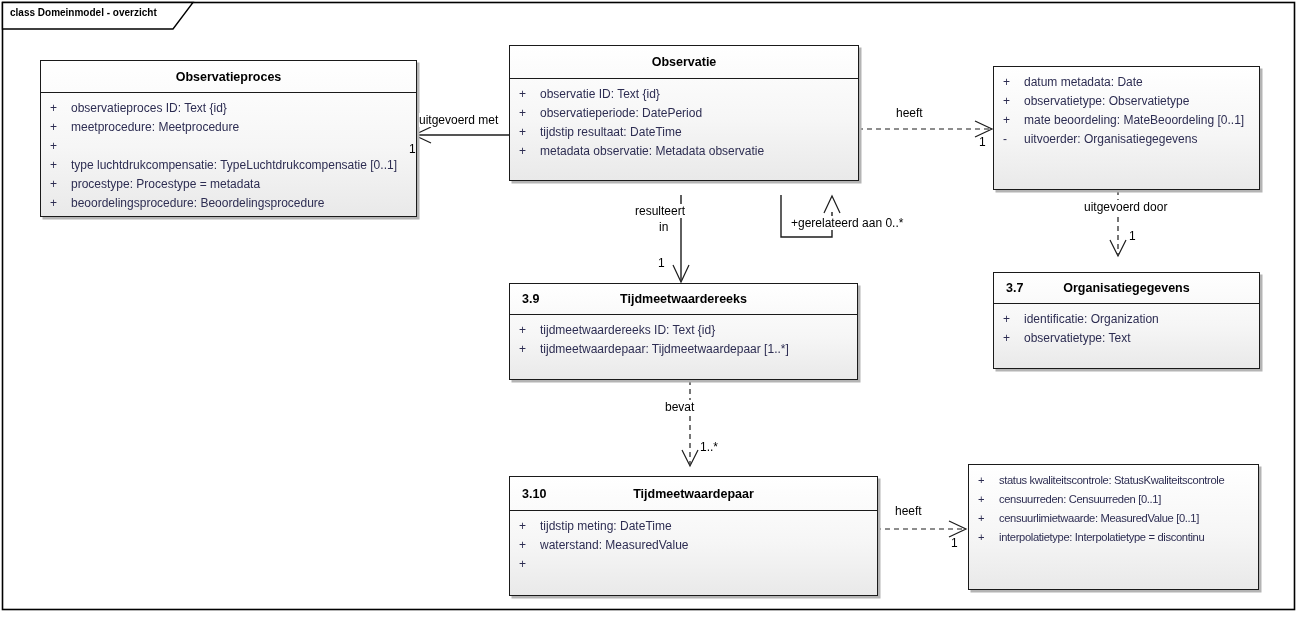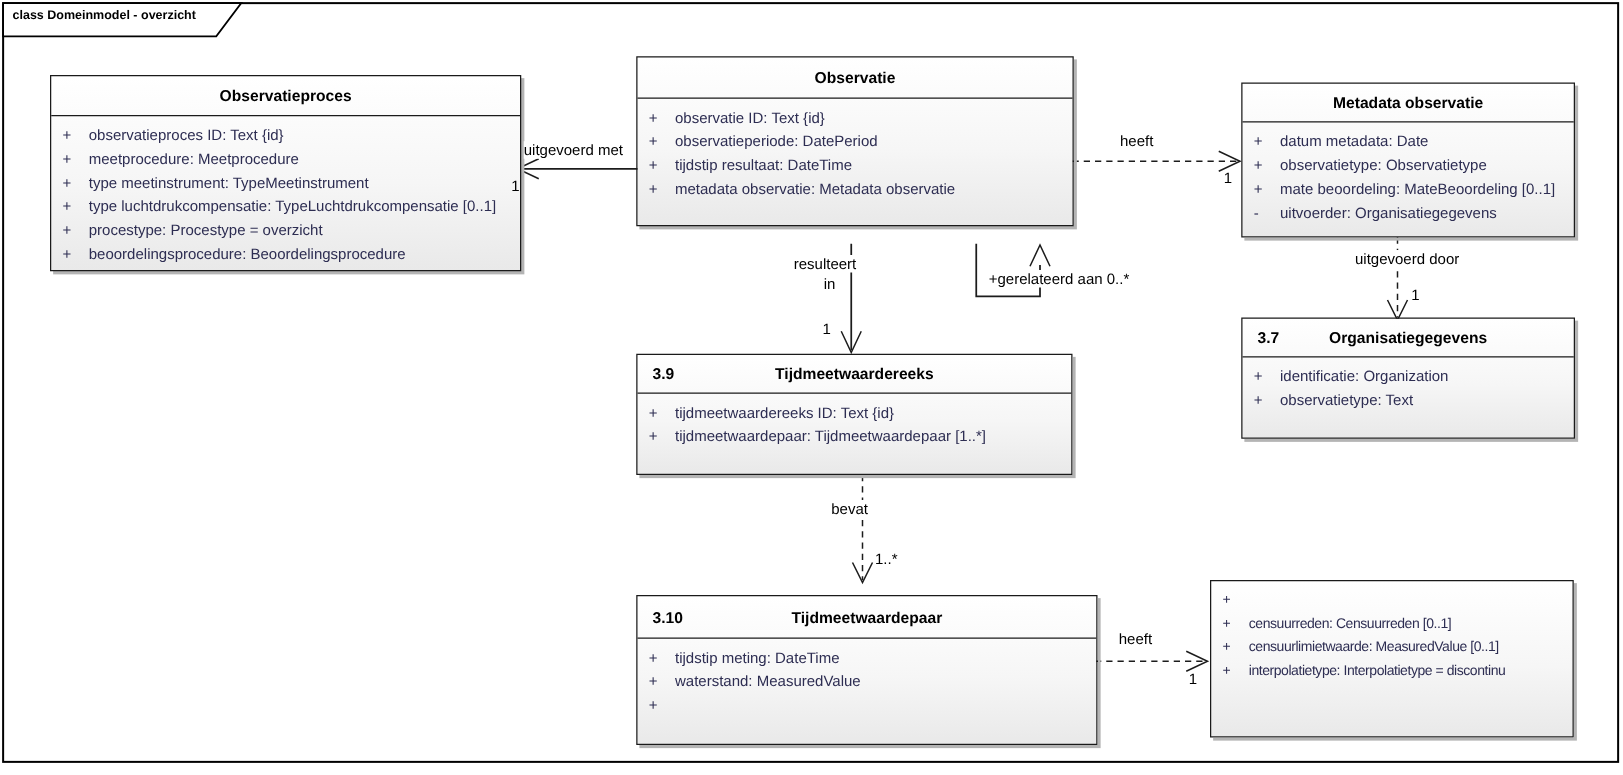--- a/index.html
+++ b/index.html
@@ -84,29 +84,28 @@
       <div class="attr">
           <span class="vis">+</span>
           <span>observatieproces ID: Text {id}</span>
         </div>
       <div class="attr">
           <span class="vis">+</span>
           <span>meetprocedure: Meetprocedure</span>
         </div>
       <div class="attr">
           <span class="vis">+</span>
-          <span>type meetinstrument: TypeMeetinstrument</span>
         </div>
       <div class="attr">
           <span class="vis">+</span>
           <span>type luchtdrukcompensatie: TypeLuchtdrukcompensatie [0..1]</span>
         </div>
       <div class="attr">
           <span class="vis">+</span>
-          <span>procestype: Procestype = overzicht</span>
+          <span>procestype: Procestype = metadata</span>
         </div>
       <div class="attr">
           <span class="vis">+</span>
           <span>beoordelingsprocedure: Beoordelingsprocedure</span>
         </div>
     </div>
   </div>
 
   <div class="cls" style="left:509px;top:45px;width:348px;height:134px">
     <div class="cls-title" style="height:32px">
@@ -127,45 +126,41 @@
           <span>tijdstip resultaat: DateTime</span>
         </div>
       <div class="attr">
           <span class="vis">+</span>
           <span>metadata observatie: Metadata observatie</span>
         </div>
     </div>
   </div>
 
   <div class="cls" style="left:993px;top:66px;width:265px;height:122px">
-    <div class="cls-title" style="height:30px">
-      <span class="cls-num"></span>
-      <span>Metadata observatie</span>
-    </div>
     <div class="attrs">
       <div class="attr">
           <span class="vis">+</span>
           <span>datum metadata: Date</span>
         </div>
       <div class="attr">
           <span class="vis">+</span>
           <span>observatietype: Observatietype</span>
         </div>
       <div class="attr">
           <span class="vis">+</span>
           <span>mate beoordeling: MateBeoordeling [0..1]</span>
         </div>
       <div class="attr">
           <span class="vis">-</span>
           <span>uitvoerder: Organisatiegegevens</span>
         </div>
     </div>
   </div>
 
-  <div class="cls" style="left:993px;top:254px;width:265px;height:95px">
+  <div class="cls" style="left:993px;top:272px;width:265px;height:95px">
     <div class="cls-title" style="height:30px">
       <span class="cls-num">3.7</span>
       <span>Organisatiegegevens</span>
     </div>
     <div class="attrs">
       <div class="attr">
           <span class="vis">+</span>
           <span>identificatie: Organization</span>
         </div>
       <div class="attr">
@@ -209,20 +204,21 @@
       <div class="attr">
           <span class="vis">+</span>
         </div>
     </div>
   </div>
 
   <div class="cls" style="left:968px;top:464px;width:289px;height:124px">
     <div class="attrs tight">
       <div class="attr">
           <span class="vis">+</span>
+          <span>status kwaliteitscontrole: StatusKwaliteitscontrole</span>
         </div>
       <div class="attr">
           <span class="vis">+</span>
           <span>censuurreden: Censuurreden [0..1]</span>
         </div>
       <div class="attr">
           <span class="vis">+</span>
           <span>censuurlimietwaarde: MeasuredValue [0..1]</span>
         </div>
       <div class="attr">

